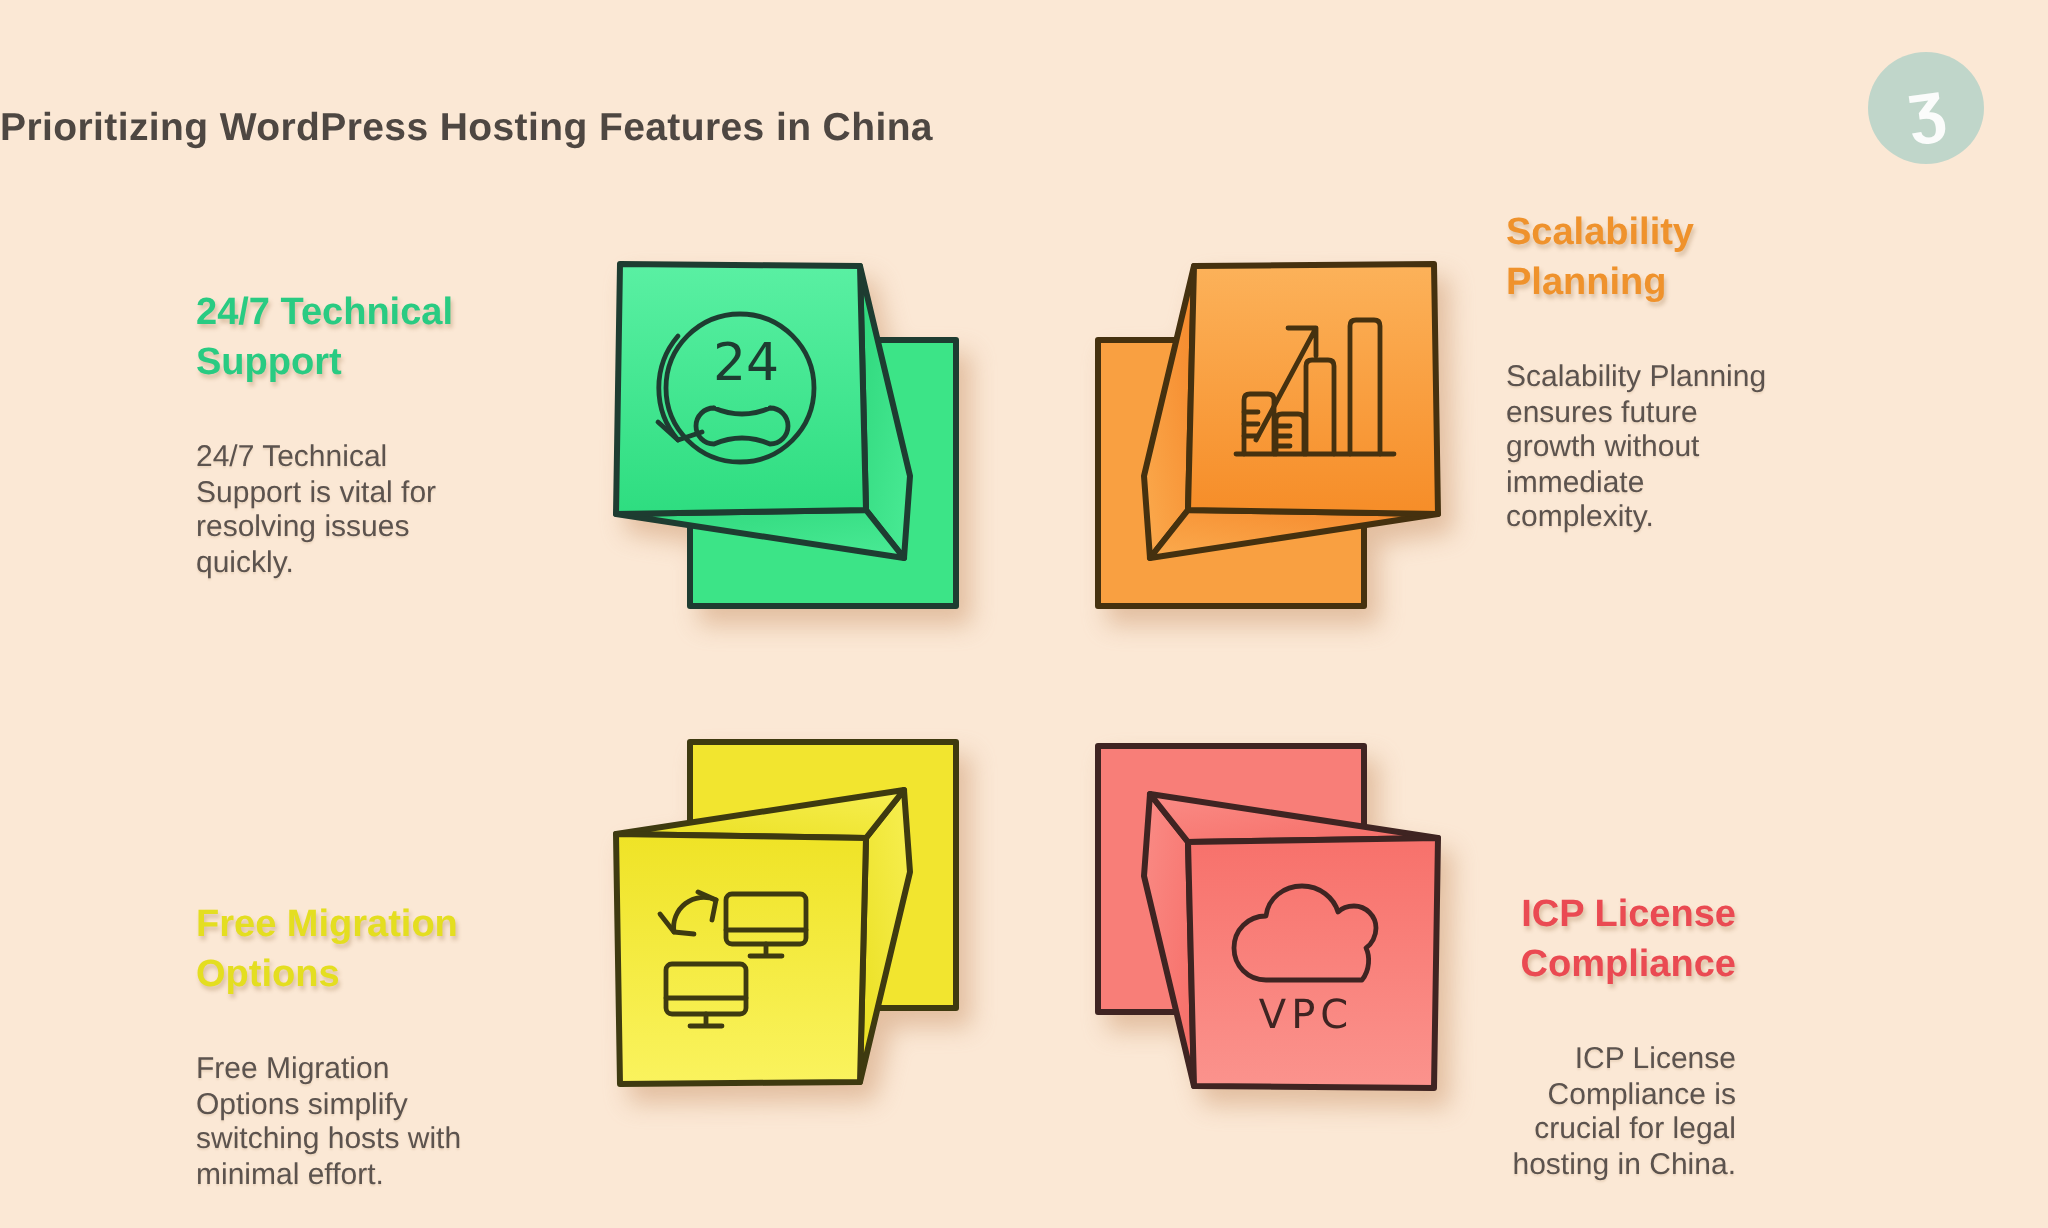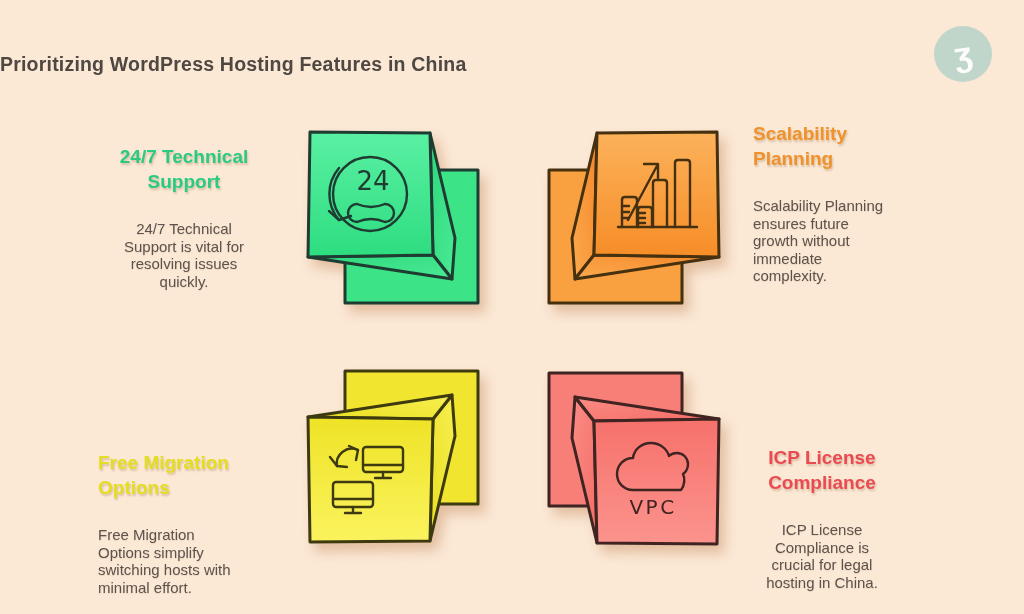--- a/index.html
+++ b/index.html
@@ -23,24 +23,24 @@
   }
   .tblock{position:absolute;white-space:pre-line;}
   .tblock h2{
     margin:0;font-size:19px;line-height:25px;font-weight:700;
     text-shadow:1px 2px 2px rgba(150,105,60,.32);
   }
   .tblock p{
     margin:8px 0 0;font-size:15px;line-height:17.6px;color:#5c534e;
     text-shadow:0 1px 1px rgba(150,105,60,.15);
   }
-  .tl{left:98px;top:126px;width:172px;text-align:center;}
-  .tr{left:753px;top:103px;width:152px;text-align:left;}
+  .tl{left:98px;top:126px;width:172px;text-align:left;}
+  .tr{left:753px;top:86px;width:152px;text-align:left;}
   .bl{left:98px;top:432px;width:172px;text-align:left;}
-  .br{left:746px;top:427px;width:152px;text-align:center;}
+  .br{left:716px;top:427px;width:152px;text-align:right;}
   .cube{
     position:absolute;width:190px;height:190px;
     filter:drop-shadow(6px 8px 6px rgba(198,140,96,.45));
   }
   .cube-green{left:300px;top:118px;}
   .cube-orange{left:537px;top:118px;}
   .cube-yellow{left:300px;top:366px;}
   .cube-red{left:537px;top:368px;}
   svg text{font-family:"DejaVu Sans","Liberation Sans",sans-serif;}
 </style>

